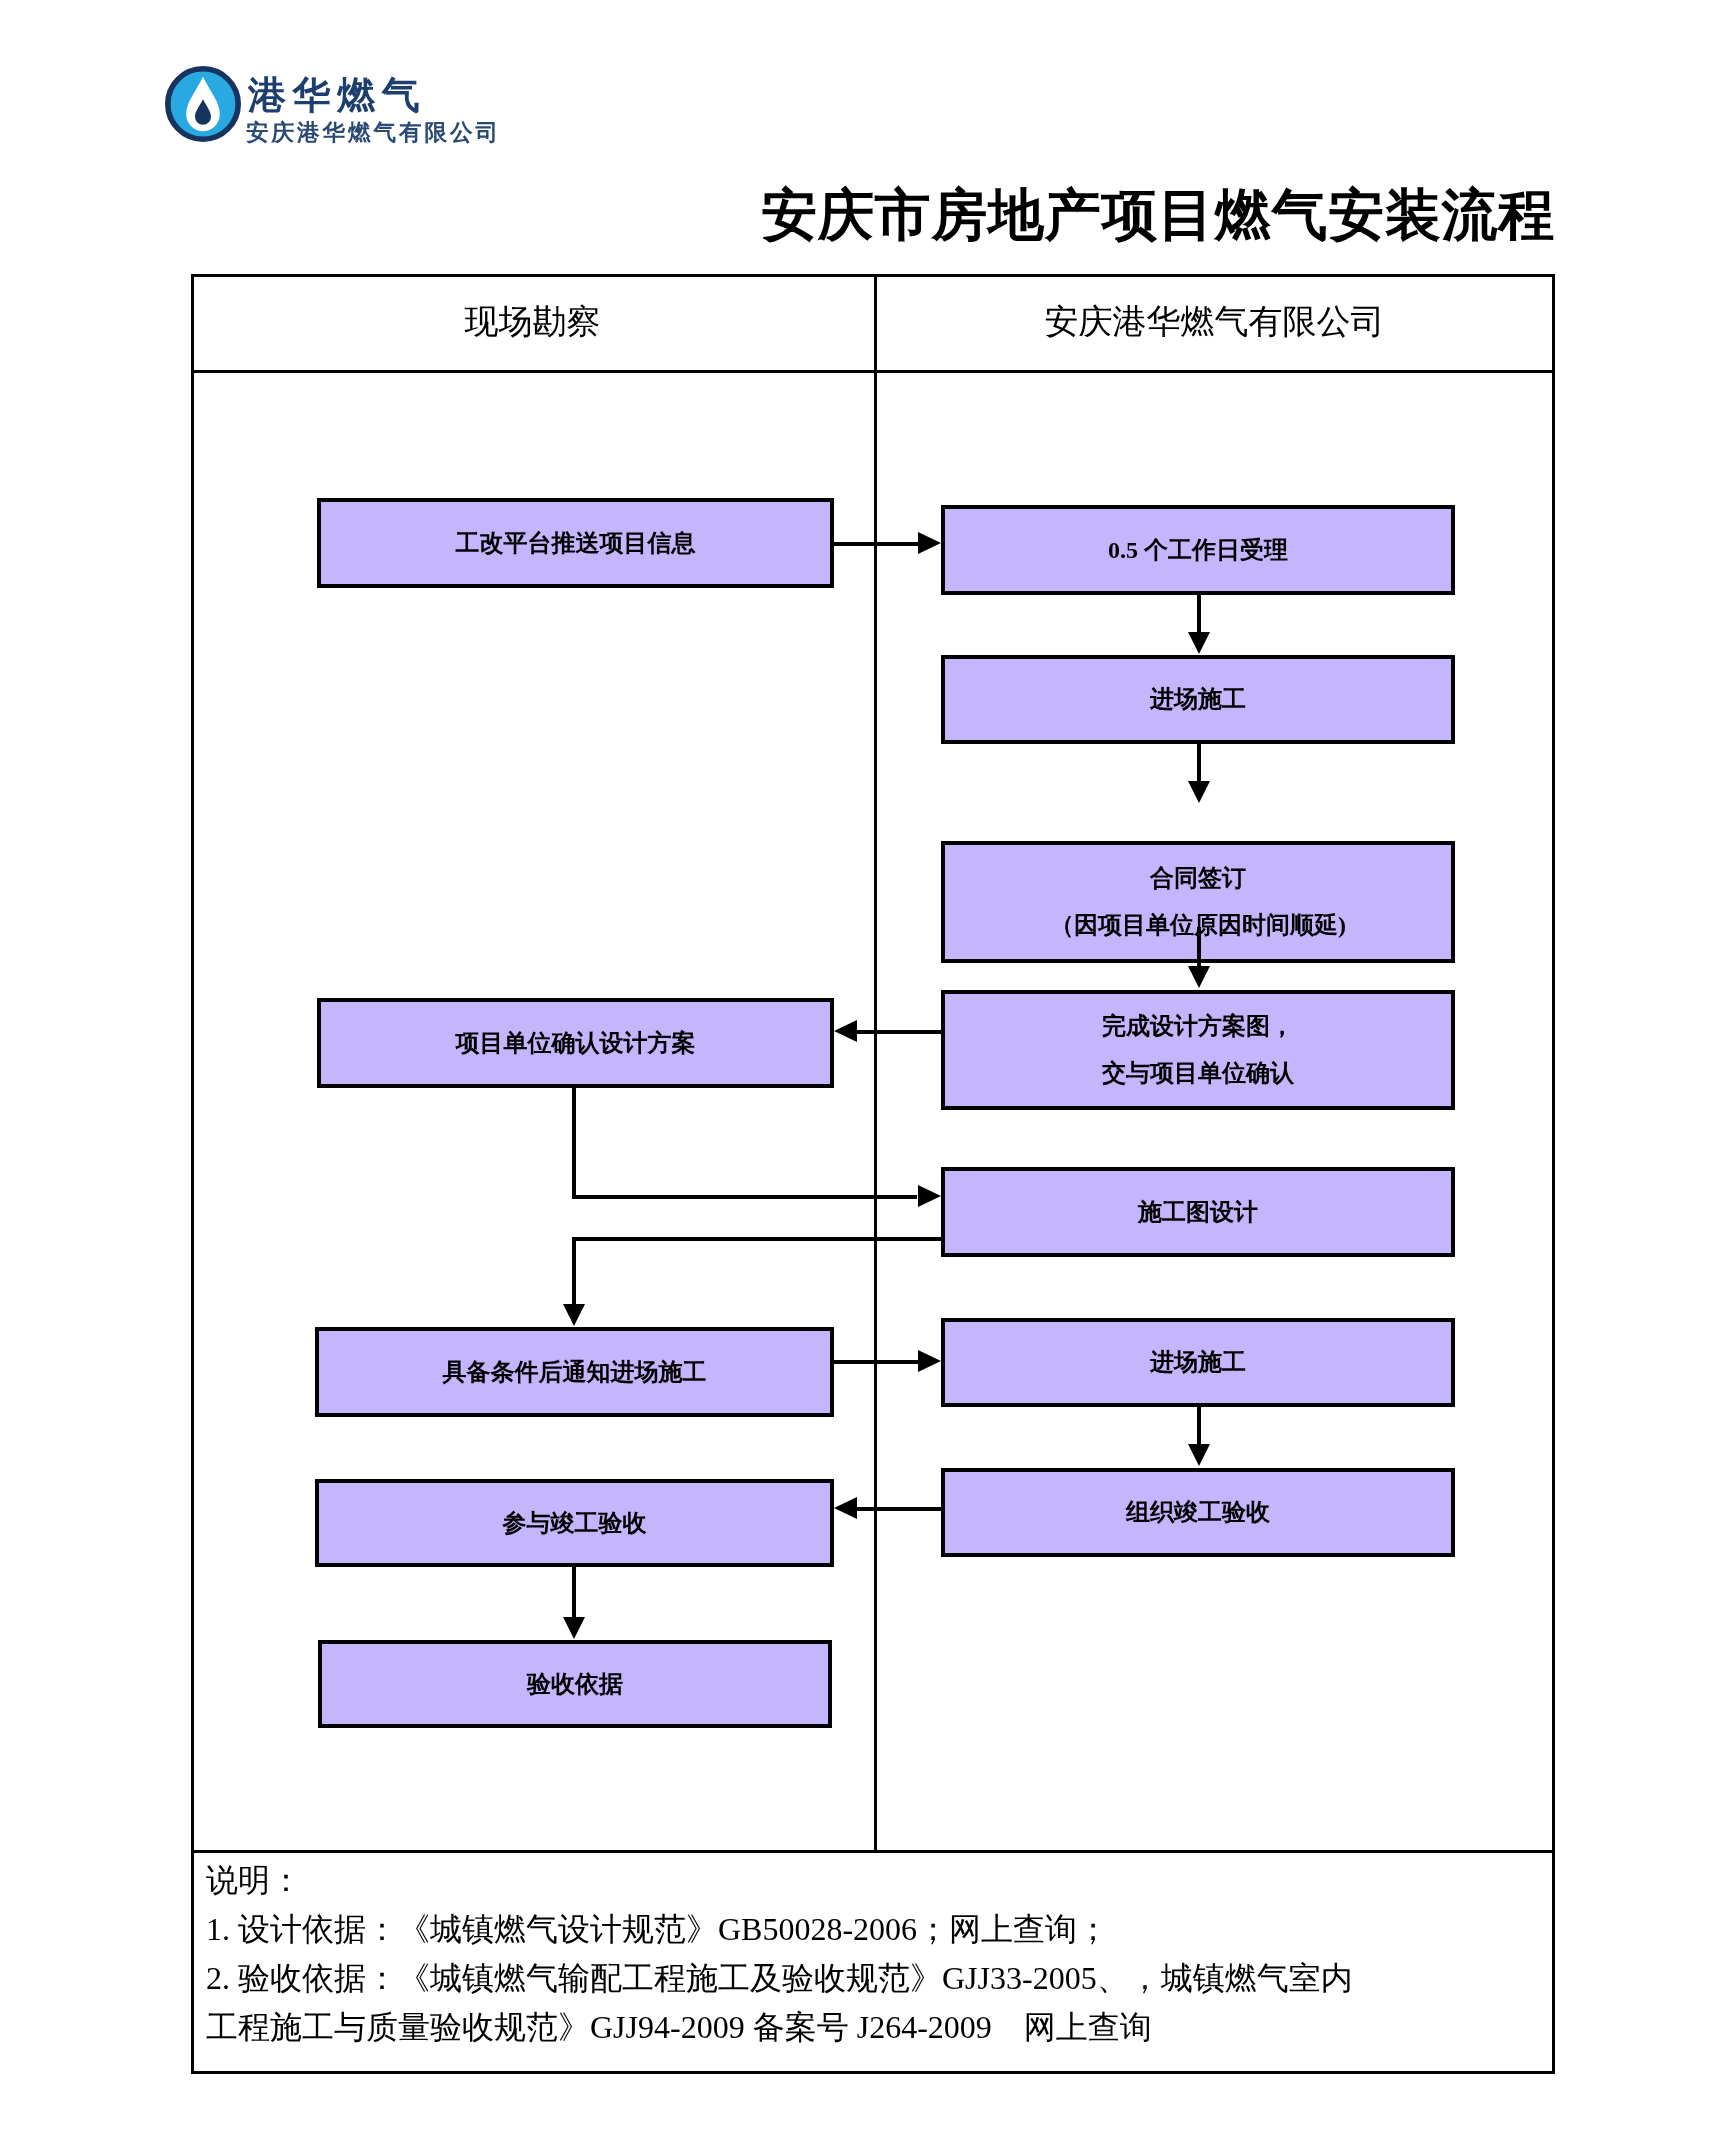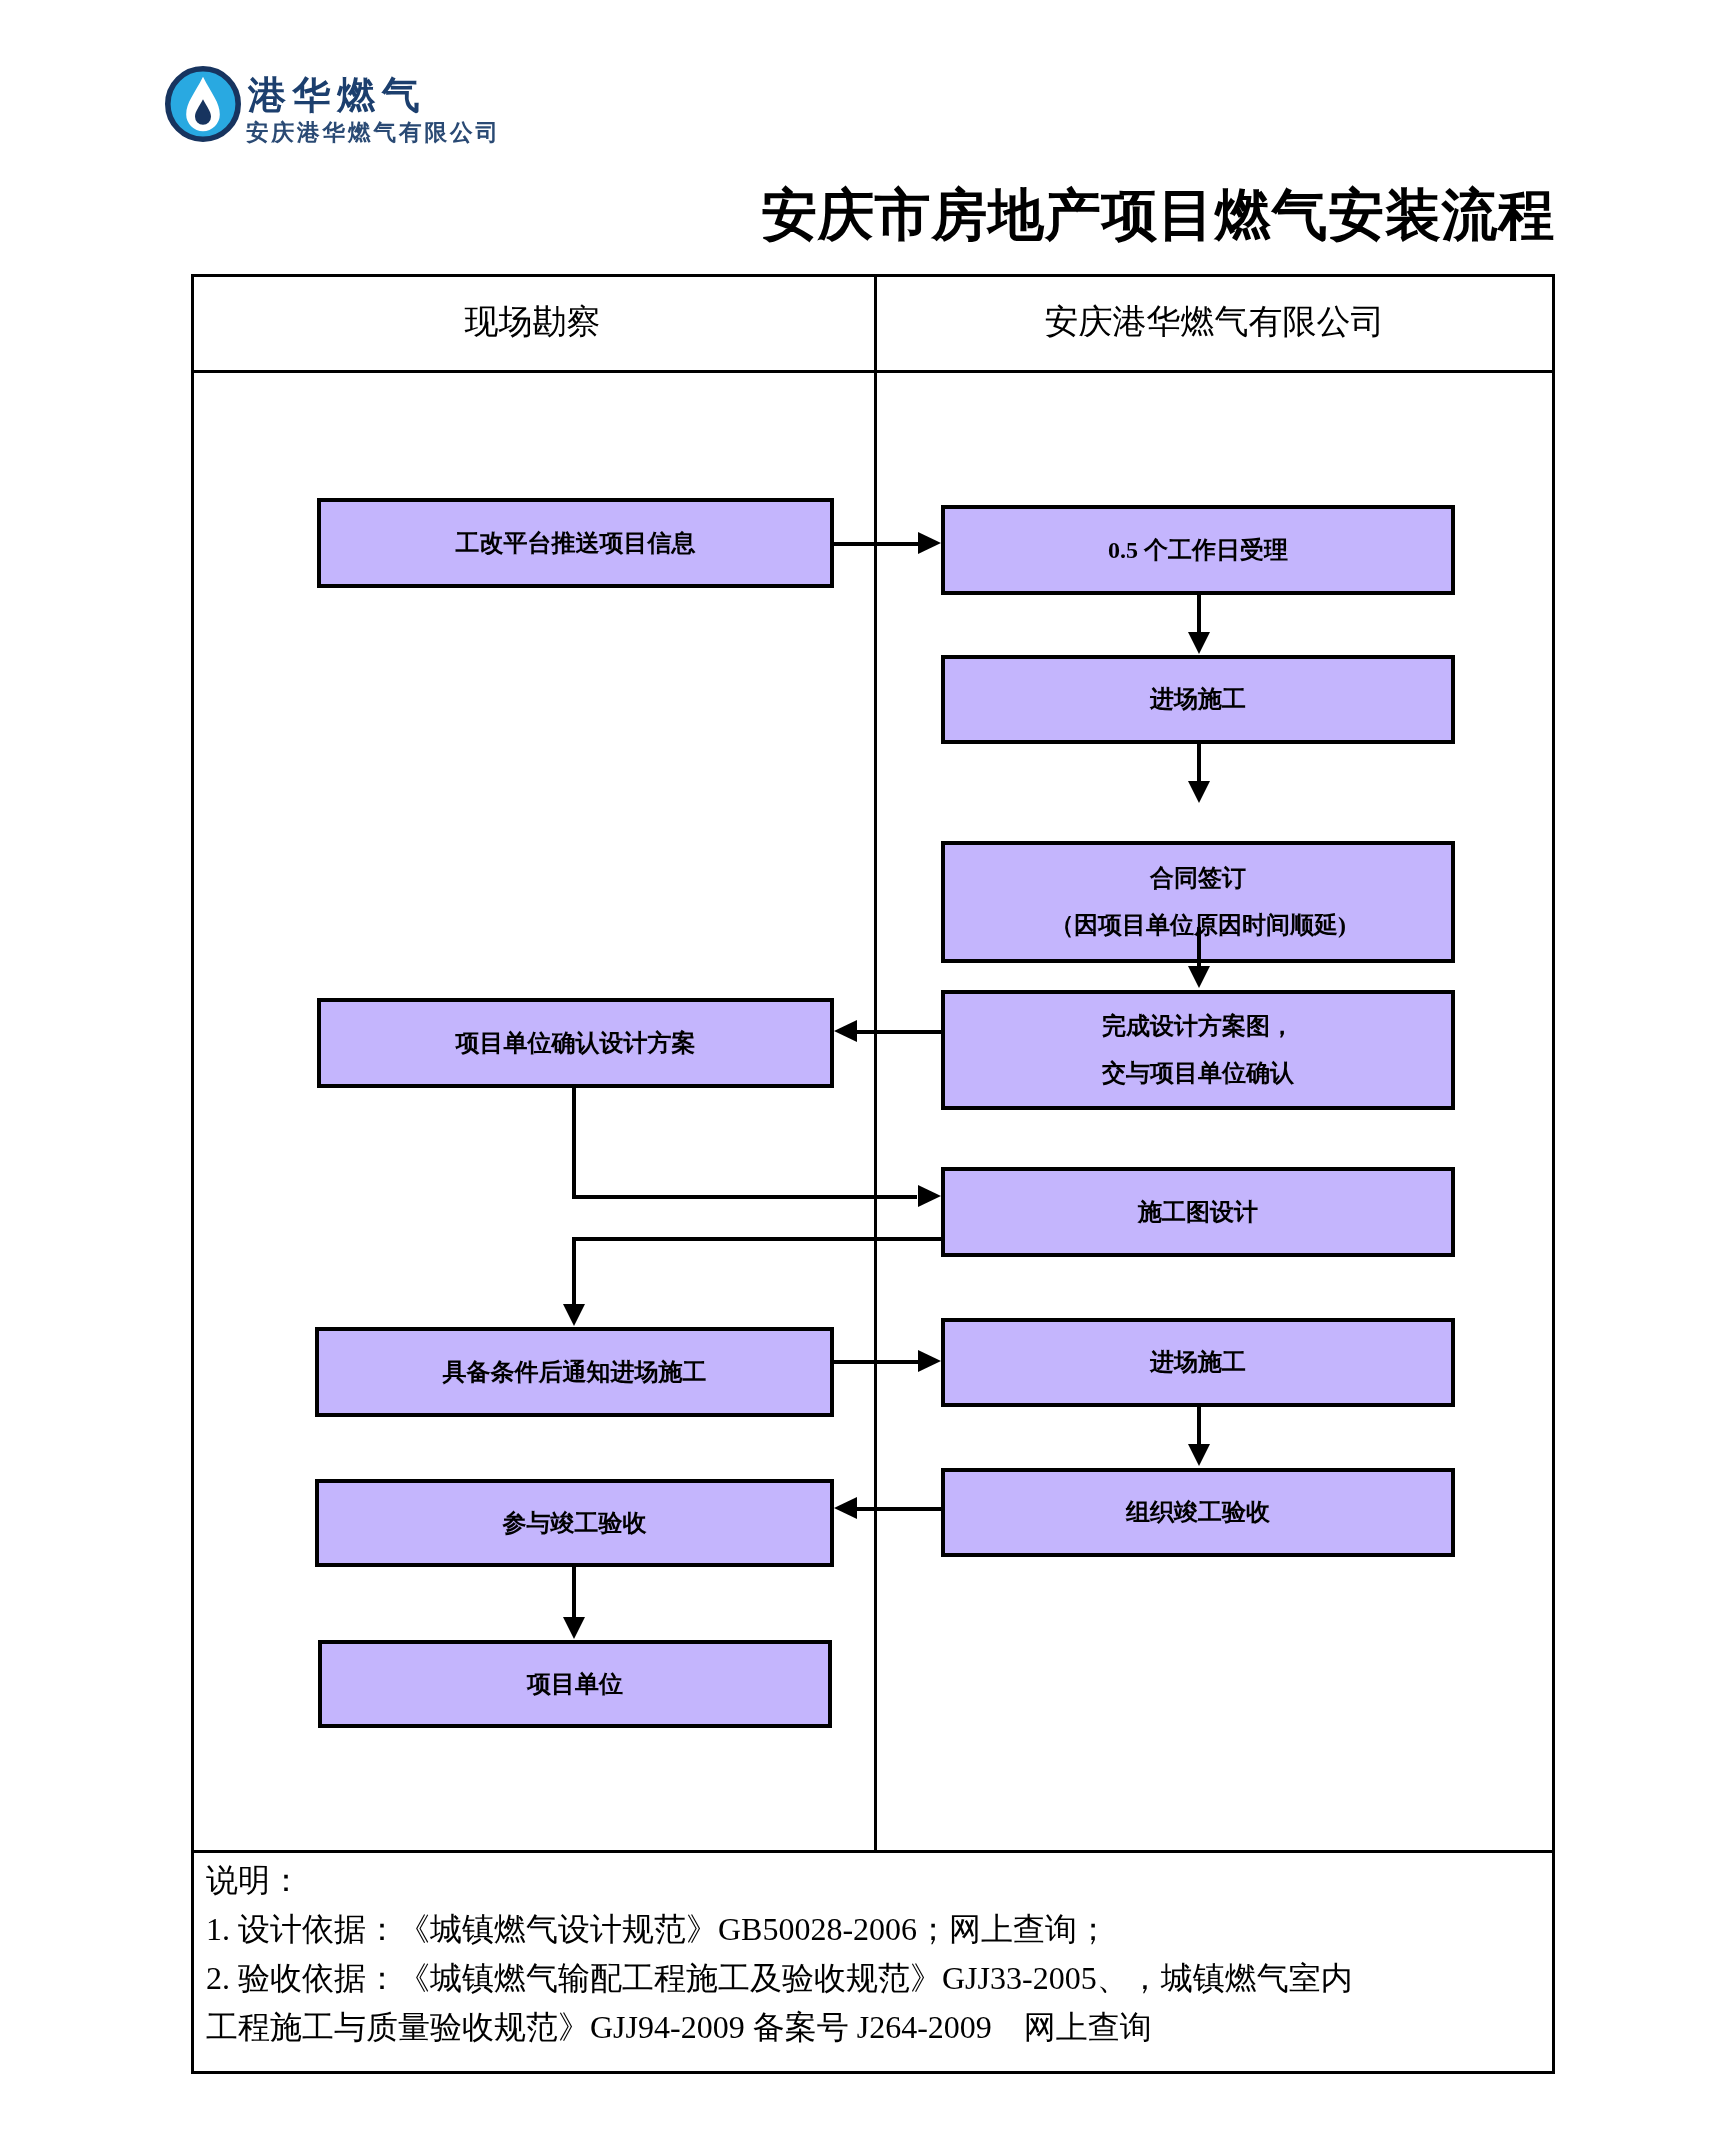--- a/index.html
+++ b/index.html
@@ -78,21 +78,21 @@
   <div class="hsep" style="top:370px;"></div>
   <div class="hsep" style="top:1850px;"></div>
 
   <div class="hdr" style="left:191px; width:683px;">现场勘察</div>
   <div class="hdr" style="left:874px; width:681px;">安庆港华燃气有限公司</div>
 
   <div class="fbox" style="left:317px; top:498px; width:517px; height:90px;">工改平台推送项目信息</div>
   <div class="fbox" style="left:317px; top:998px; width:517px; height:90px;">项目单位确认设计方案</div>
   <div class="fbox" style="left:315px; top:1327px; width:519px; height:90px;">具备条件后通知进场施工</div>
   <div class="fbox" style="left:315px; top:1479px; width:519px; height:88px;">参与竣工验收</div>
-  <div class="fbox" style="left:318px; top:1640px; width:514px; height:88px;">项目单位</div>
+  <div class="fbox" style="left:318px; top:1640px; width:514px; height:88px;">验收依据</div>
 
   <div class="fbox" style="left:941px; top:505px; width:514px; height:90px;">0.5 个工作日受理</div>
   <div class="fbox" style="left:941px; top:655px; width:514px; height:89px;">进场施工</div>
   <div class="fbox" style="left:941px; top:805px; width:514px; height:122px;margin-top:36px;">合同签订
 （因项目单位原因时间顺延)</div>
   <div class="fbox" style="left:941px; top:990px; width:514px; height:120px;">完成设计方案图，
 交与项目单位确认</div>
   <div class="fbox" style="left:941px; top:1167px; width:514px; height:90px;">施工图设计</div>
   <div class="fbox" style="left:941px; top:1318px; width:514px; height:89px;">进场施工</div>
   <div class="fbox" style="left:941px; top:1468px; width:514px; height:89px;">组织竣工验收</div>

